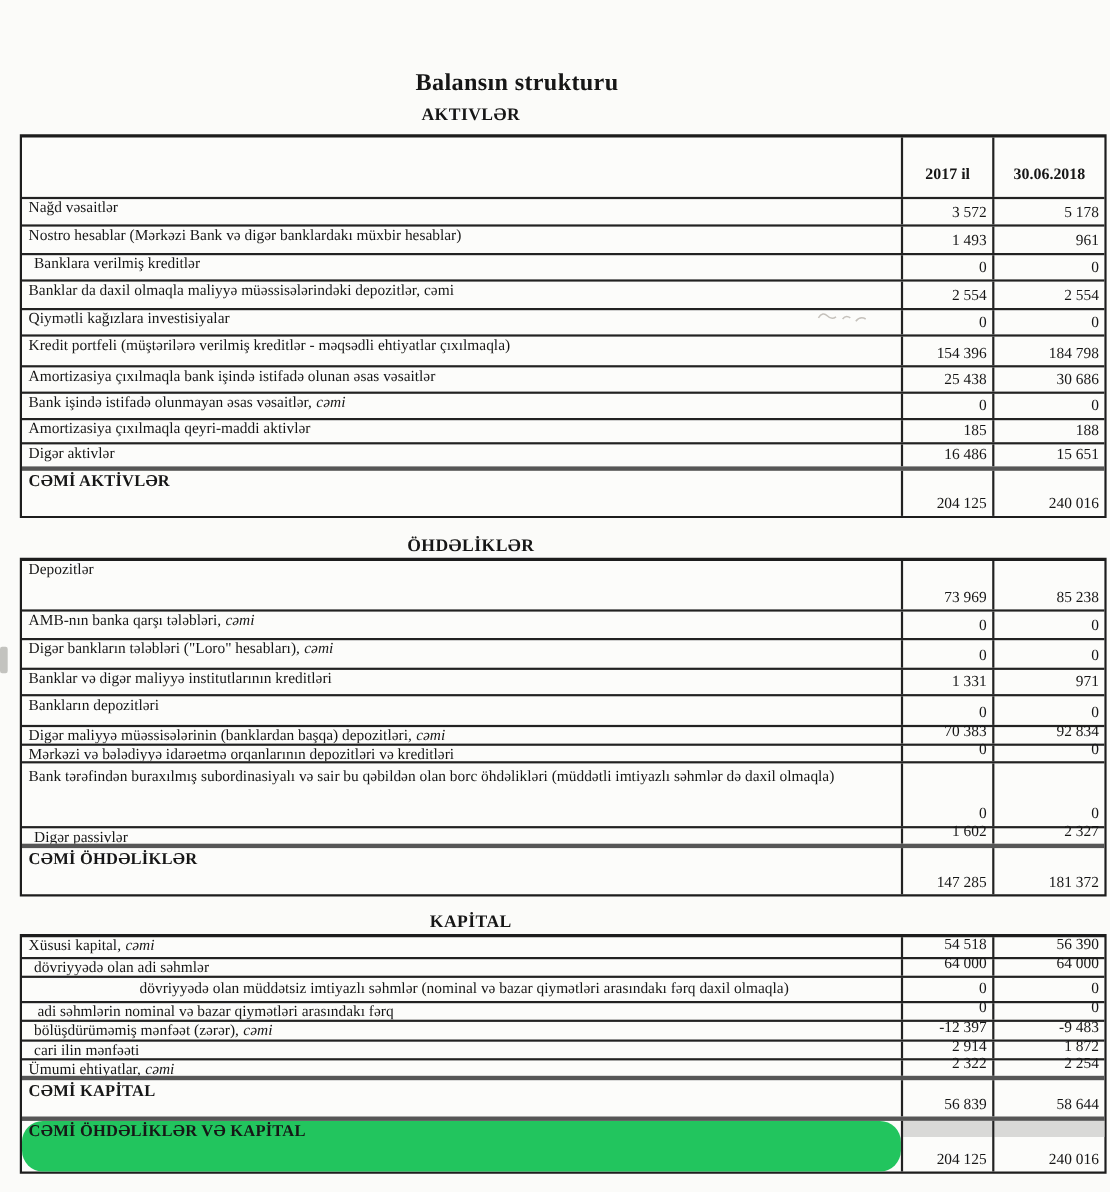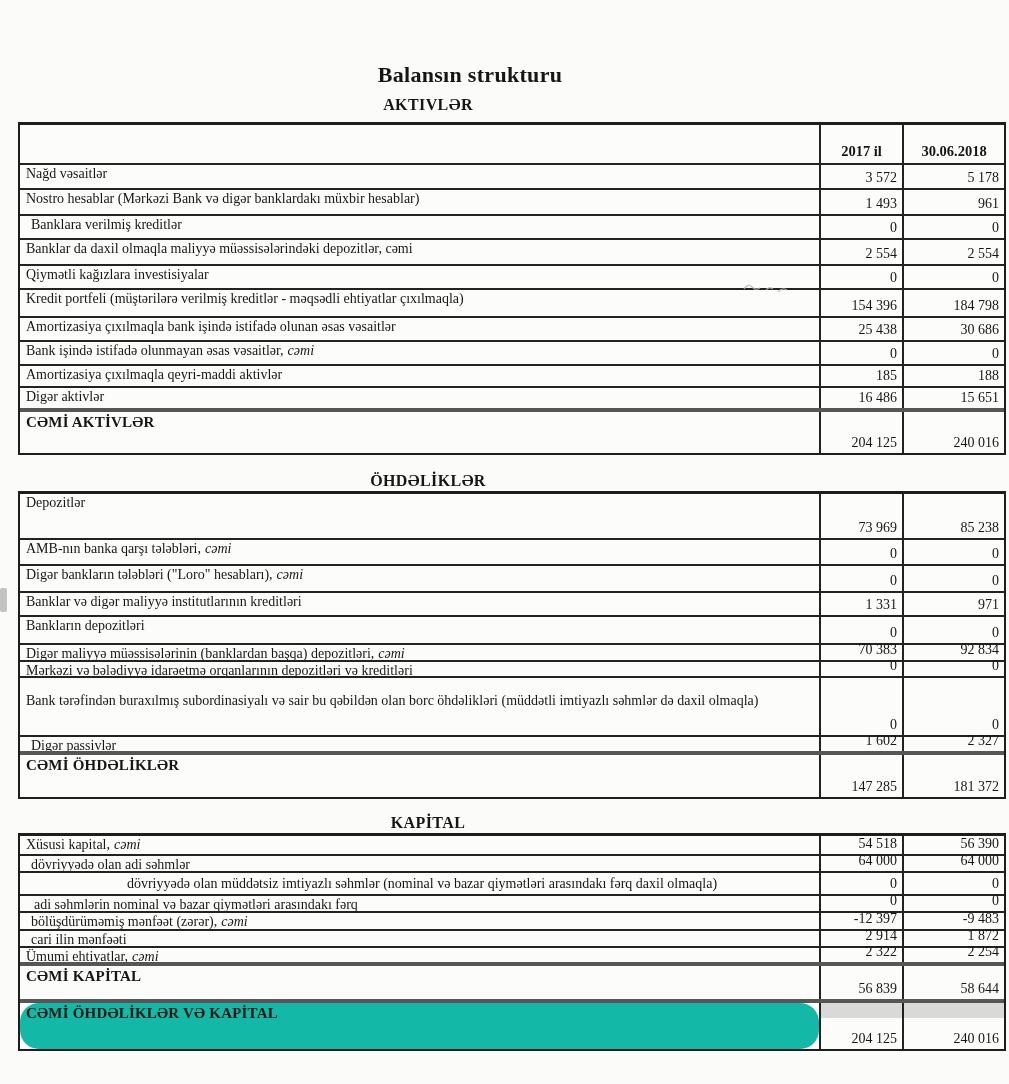--- a/index.html
+++ b/index.html
@@ -41,37 +41,37 @@
   .v.v2{width:102px;flex:0 0 102px;}
   .head .v{
     align-items:center;justify-content:center;font-weight:700;
     padding:14px 0 0 0;font-size:14.5px;
   }
   .total{border-top:4px solid #565656;}
   .total .lab{font-weight:700;font-size:15px;letter-spacing:.2px;padding-top:2px;border-radius:19px;}
   .ind .lab{padding-left:11px;}
   .ind2 .lab{padding-left:14px;}
   .em{font-style:italic;margin-left:4px;}
-  .shade .lab{background:#14b8a6;}
+  .shade .lab{background:#22c55e;}
   .shade .v{background:linear-gradient(#d9d9d7 0,#d9d9d7 15px,rgba(0,0,0,0) 15px);}
   .scribble{position:absolute;left:742px;top:280px;opacity:.8;}
   .smudge{
     position:absolute;left:0;top:588px;width:7px;height:24px;
     background:#96968f;opacity:.55;border-radius:2px;
   }
 </style>
 </head>
 <body>
 
 <div class="title">Balansın strukturu</div>
 
 <div class="sec-head h1">AKTIVLƏR</div>
 
 <div class="t t1">
-  <div class="r head" style="height:38px">
+  <div class="r head" style="height:54px">
     <div class="lab"></div>
     <div class="v">2017 il</div>
     <div class="v v2">30.06.2018</div>
   </div>
   <div class="r" style="height:25px">
     <div class="lab">Nağd vəsaitlər</div>
     <div class="v">3 572</div>
     <div class="v v2">5 178</div>
   </div>
   <div class="r" style="height:26px">
@@ -166,21 +166,21 @@
     </div>
     <div class="v">70 383</div>
     <div class="v v2">92 834</div>
   </div>
   <div class="r" style="height:16px">
     <div class="lab">Mərkəzi və bələdiyyə idarəetmə orqanlarının depozitləri və kreditləri</div>
     <div class="v">0</div>
     <div class="v v2">0</div>
   </div>
   <div class="r" style="height:59px">
-    <div class="lab" style="padding-top:13px;line-height:19px;">Bank tərəfindən buraxılmış subordinasiyalı və sair bu qəbildən olan borc öhdəlikləri (müddətli imtiyazlı səhmlər də daxil olmaqla)</div>
+    <div class="lab" style="padding-top:3px;line-height:19px;">Bank tərəfindən buraxılmış subordinasiyalı və sair bu qəbildən olan borc öhdəlikləri (müddətli imtiyazlı səhmlər də daxil olmaqla)</div>
     <div class="v">0</div>
     <div class="v v2">0</div>
   </div>
   <div class="r ind" style="height:16px">
     <div class="lab">Digər passivlər</div>
     <div class="v">1 602</div>
     <div class="v v2">2 327</div>
   </div>
   <div class="r total" style="height:46px">
     <div class="lab">CƏMİ ÖHDƏLİKLƏR</div>

